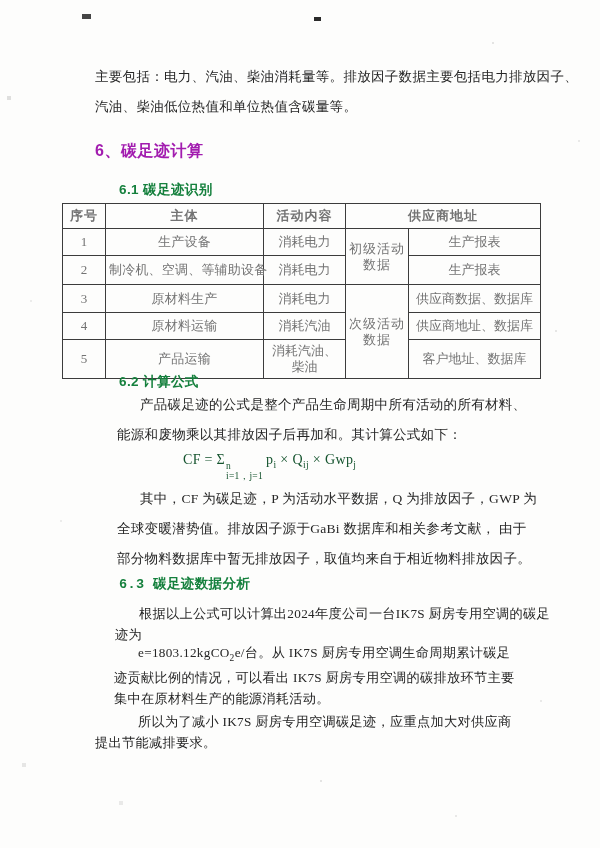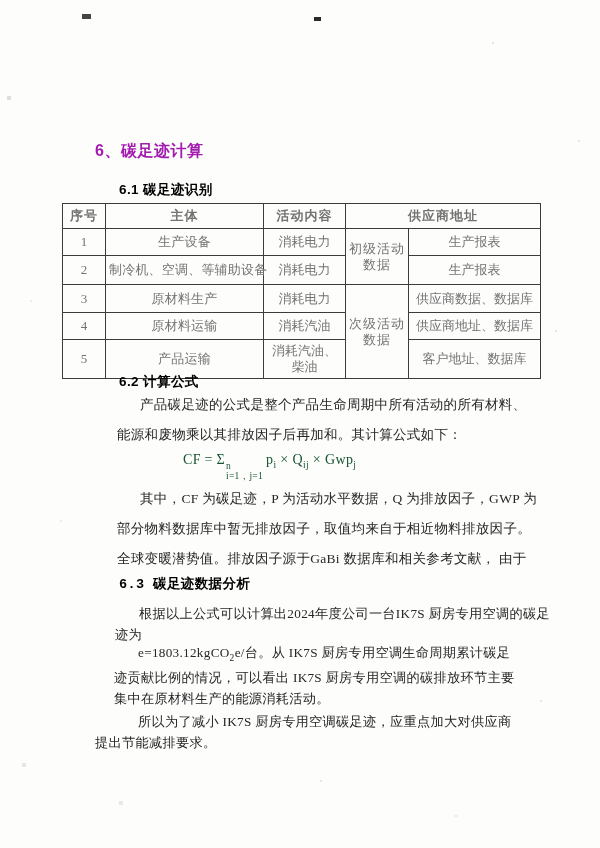--- a/index.html
+++ b/index.html
@@ -32,21 +32,21 @@
       30px 300px 0 0 rgba(90,90,90,.10);
   }
   .blk{position:absolute;}
   .para{font-size:13.5px;line-height:30px;letter-spacing:.3px;}
   .para .ln{white-space:nowrap;}
   .tight{line-height:20.5px;font-size:13.2px;}
   .ind23{padding-left:23px;}
   .ind25{padding-left:24px;}
   .ind43{padding-left:43px;}
   .h1{font-family:"Liberation Sans","DejaVu Sans",sans-serif;font-weight:bold;font-size:16px;letter-spacing:.5px;color:#a21caf;}
-  .h2{font-family:"Liberation Sans","DejaVu Sans",sans-serif;font-weight:bold;font-size:13.5px;letter-spacing:.4px;color:#000000;}
+  .h2{font-family:"Liberation Sans","DejaVu Sans",sans-serif;font-weight:bold;font-size:13.5px;letter-spacing:.4px;color:#15803d;}
   
   table.cft{border-collapse:collapse;table-layout:fixed;width:478px;font-size:13px;color:#737373;}
   table.cft td,table.cft th{border:1px solid #3c3c3c;text-align:center;vertical-align:middle;padding:1px 3px;font-weight:normal;line-height:16px;}
   table.cft th{font-weight:bold;letter-spacing:1px;}
   tr.hr td,tr.hr th{height:22px;}
   tr.r1 td{height:24px;}
   tr.r2 td{height:26px;}
   tr.r3 td{height:25px;}
   tr.r4 td{height:24px;}
   tr.r5 td{height:36px;}
@@ -59,20 +59,24 @@
   .mul{margin:0 4px;}
 </style>
 </head>
 <body>
 
 <div class="paper">
   <div class="speck s1"></div>
   <div class="speck s2"></div>
   <div class="noise"></div>
 
+  <div class="blk para" style="left:95px;top:62px;width:402px;">
+    <div class="ln">主要包括：电力、汽油、柴油消耗量等。排放因子数据主要包括电力排放因子、</div>
+    <div class="ln">汽油、柴油低位热值和单位热值含碳量等。</div>
+  </div>
 
   <div class="blk h1" style="left:95px;top:141px;">6、碳足迹计算</div>
 
   <div class="blk h2" style="left:119px;top:181px;">6.1 碳足迹识别</div>
 
   <div class="blk" style="left:62px;top:203px;">
     <table class="cft">
       <colgroup>
         <col style="width:43px">
           <col style="width:158px">
@@ -132,22 +136,22 @@
 
   <div class="blk formula" style="left:183px;top:452px;">
     <span>CF = Σ</span><span class="ss">
         <span>n</span>
         <span>i=1，j=1</span>
       </span><span><span>p</span><sub>i</sub></span><span class="mul">×</span><span><span>Q</span><sub>ij</sub></span><span class="mul">×</span><span><span>Gwp</span><sub>j</sub></span>
   </div>
 
   <div class="blk para" style="left:117px;top:484px;width:360px;">
     <div class="ln ind23">其中，CF 为碳足迹，P 为活动水平数据，Q 为排放因子，GWP 为</div>
+    <div class="ln">全球变暖潜势值。排放因子源于GaBi 数据库和相关参考文献， 由于</div>
     <div class="ln">部分物料数据库中暂无排放因子，取值均来自于相近物料排放因子。</div>
-    <div class="ln">全球变暖潜势值。排放因子源于GaBi 数据库和相关参考文献， 由于</div>
   </div>
 
   <div class="blk h2" style="left:119px;top:575px;font-family:Liberation Mono, monospace;">6.3 碳足迹数据分析</div>
 
   <div class="blk para tight" style="left:115px;top:604px;width:380px;">
     <div class="ln ind25">根据以上公式可以计算出2024年度公司一台IK7S 厨房专用空调的碳足</div>
     <div class="ln">迹为</div>
   </div>
 
   <div class="blk para tight" style="left:114px;top:643px;width:382px;">

